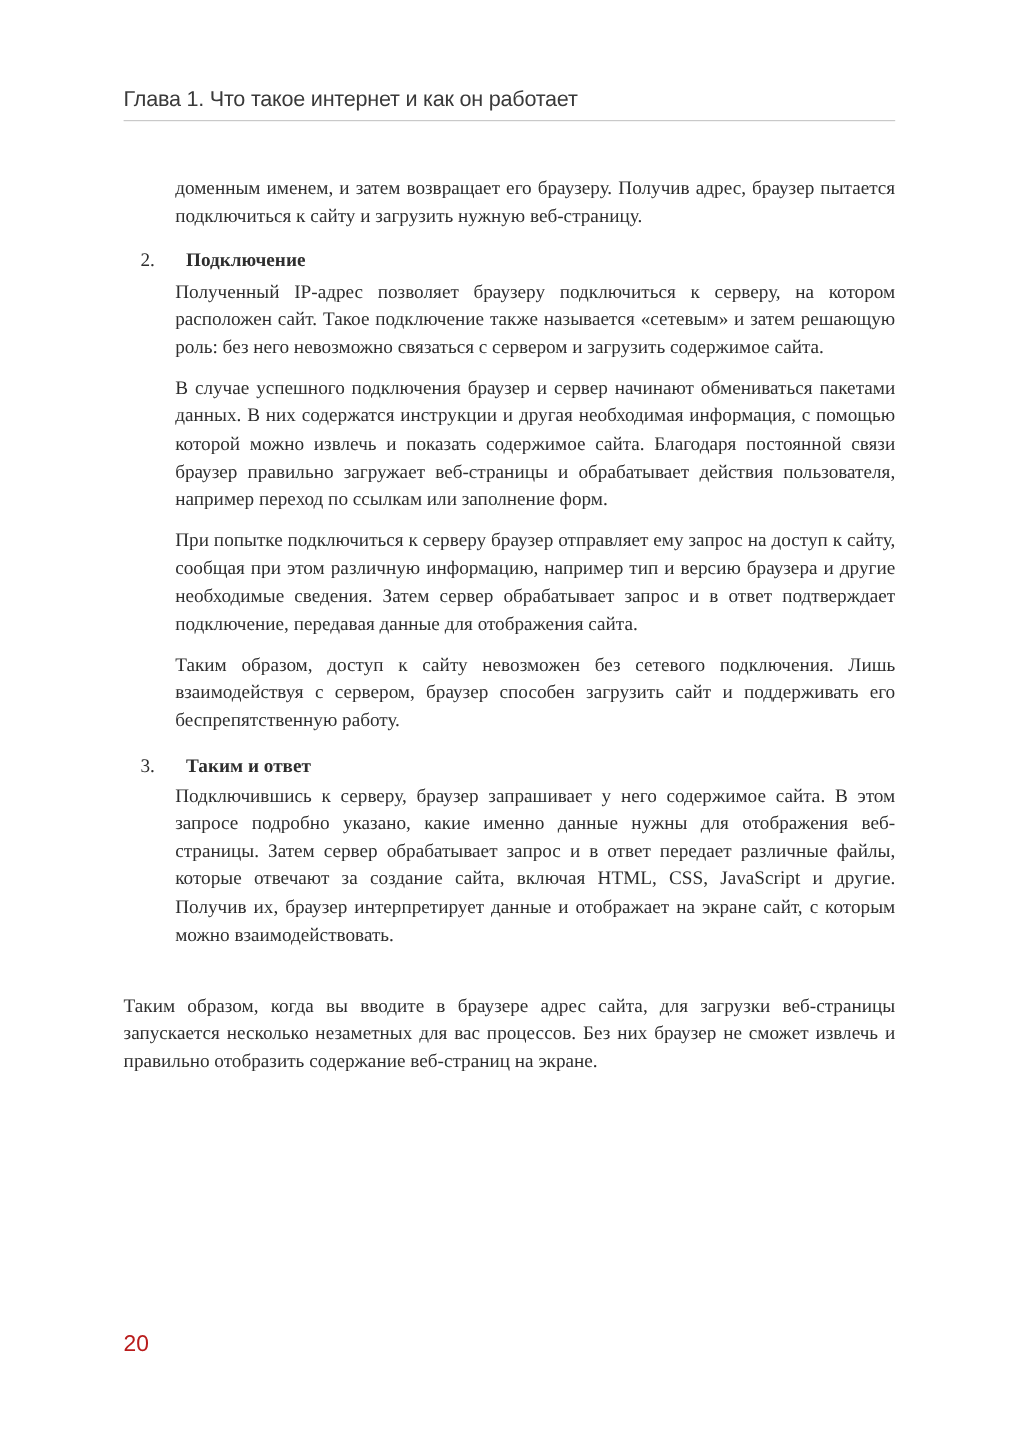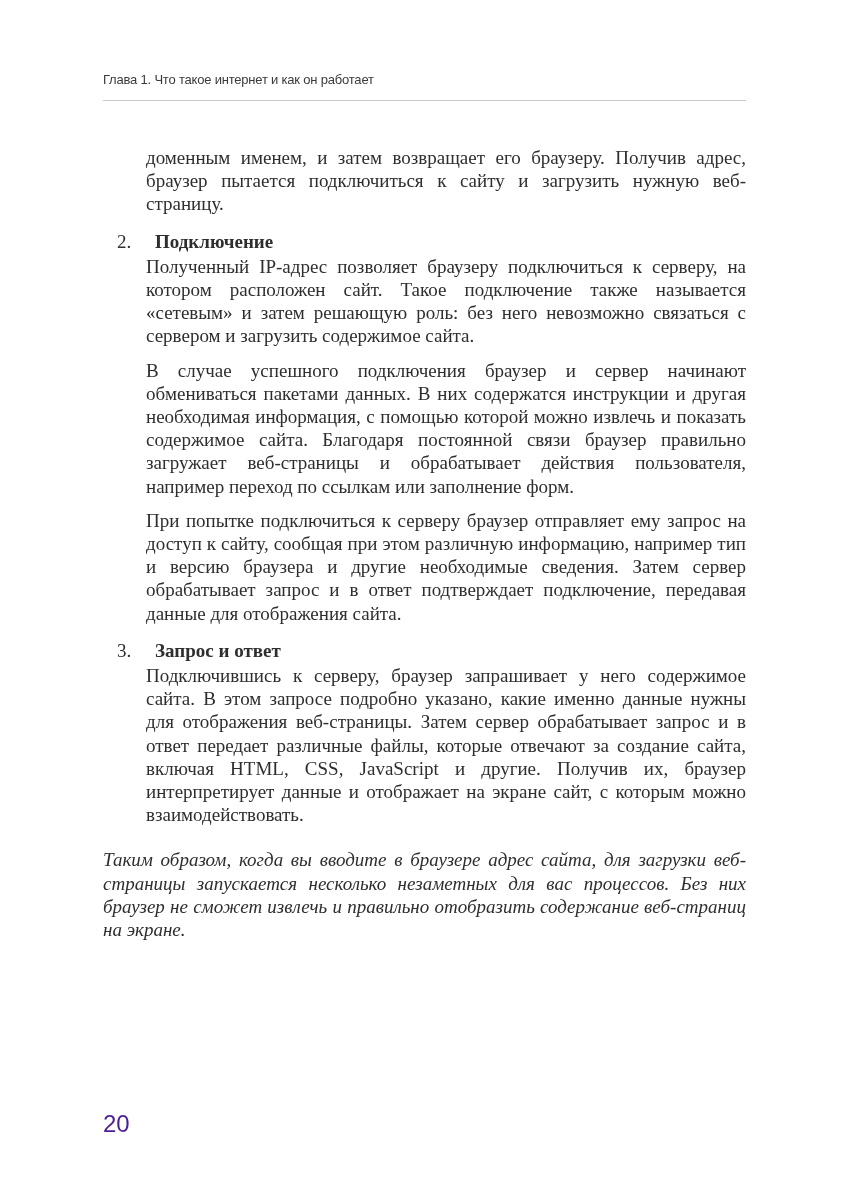--- a/index.html
+++ b/index.html
@@ -1,60 +1,61 @@
 <!DOCTYPE html>
 <html><head>
   <meta charset="utf-8">
   <style>
     html, body { margin: 0; padding: 0; background: #ffffff; }
     body { width: 849px; height: 1200px; position: relative; overflow: hidden; color: #2b2b2b; }
     .running-head {
       position: absolute; left: 103px; top: 72px;
-      font-family: "Liberation Sans", sans-serif; font-size: 13px; color: #3a3a3a;
+      font-family: "Liberation Sans", sans-serif; font-size: 18px; color: #3a3a3a;
       letter-spacing: -0.2px;
     }
     .head-rule {
       position: absolute; left: 103px; width: 643px; top: 100px; height: 0;
       border-top: 1px solid #c9c9c9;
     }
     .body {
       position: absolute; left: 103px; top: 146px; width: 643px;
-      font-family: "Liberation Serif", serif; font-size: 19px; line-height: 23.2px;
+      font-family: "Liberation Serif", serif; font-size: 16px; line-height: 23.2px;
       color: #2e2e2e; text-align: justify; hyphens: manual;
     }
     .indent { margin-left: 43px; }
     p { margin: 0 0 11px 0; }
     .list-item { position: relative; margin-top: 14px; }
     .list-num { position: absolute; left: 14px; top: 0; }
     .list-title { margin-left: 52px; font-weight: bold; margin-bottom: 2px; }
-    .outer { margin-top: 22px; font-style: italic; }
+    .outer { margin-top: 36px; }
     .page-number {
       position: absolute; left: 103px; top: 1110px;
-      font-family: "Liberation Sans", sans-serif; font-size: 24px; color: #4c1d95;
+      font-family: "Liberation Sans", sans-serif; font-size: 19px; color: #b91c1c;
     }
   </style>
 </head>
 <body>
 
 <div class="running-head">Глава 1. Что такое интернет и как он работает</div>
 <div class="head-rule"></div>
 
 <div class="body">
   <p class="indent">доменным именем, и затем возвращает его браузеру. Получив адрес, браузер пытается подключиться к сайту и загрузить нужную веб-страницу.</p>
 
   <div class="list-item">
     <span class="list-num">2.</span>
     <div class="list-title">Подключение</div>
     <p class="indent">Полученный IP-адрес позволяет браузеру подключиться к серверу, на котором расположен сайт. Такое подключение также называется «сетевым» и затем решающую роль: без него невозможно связаться с сервером и загрузить содержимое сайта.</p>
     <p class="indent">В случае успешного подключения браузер и сервер начинают обмениваться пакетами данных. В них содержатся инструкции и другая необходимая информация, с помощью которой можно извлечь и показать содержимое сайта. Благодаря постоянной связи браузер правильно загружает веб-страницы и обрабатывает действия пользователя, например переход по ссылкам или заполнение форм.</p>
     <p class="indent">При попытке подключиться к серверу браузер отправляет ему запрос на доступ к сайту, сообщая при этом различную информацию, например тип и версию браузера и другие необходимые сведения. Затем сервер обрабатывает запрос и в ответ подтверждает подключение, передавая данные для отображения сайта.</p>
+    <p class="indent">Таким образом, доступ к сайту невозможен без сетевого подключения. Лишь взаимодействуя с сервером, браузер способен загрузить сайт и поддерживать его беспрепятственную работу.</p>
   </div>
 
   <div class="list-item">
     <span class="list-num">3.</span>
-    <div class="list-title">Запрос и ответ</div>
+    <div class="list-title">Таким и ответ</div>
     <p class="indent">Подключившись к серверу, браузер запрашивает у него содержимое сайта. В этом запросе подробно указано, какие именно данные нужны для отображения веб-страницы. Затем сервер обрабатывает запрос и в ответ передает различные файлы, которые отвечают за создание сайта, включая HTML, CSS, JavaScript и другие. Получив их, браузер интерпретирует данные и отображает на экране сайт, с которым можно взаимодействовать.</p>
   </div>
 
   <p class="outer">Таким образом, когда вы вводите в браузере адрес сайта, для загрузки веб-страницы запускается несколько незаметных для вас процессов. Без них браузер не сможет извлечь и правильно отобразить содержание веб-страниц на экране.</p>
 </div>
 
 <div class="page-number">20</div>
 
 </body></html>

